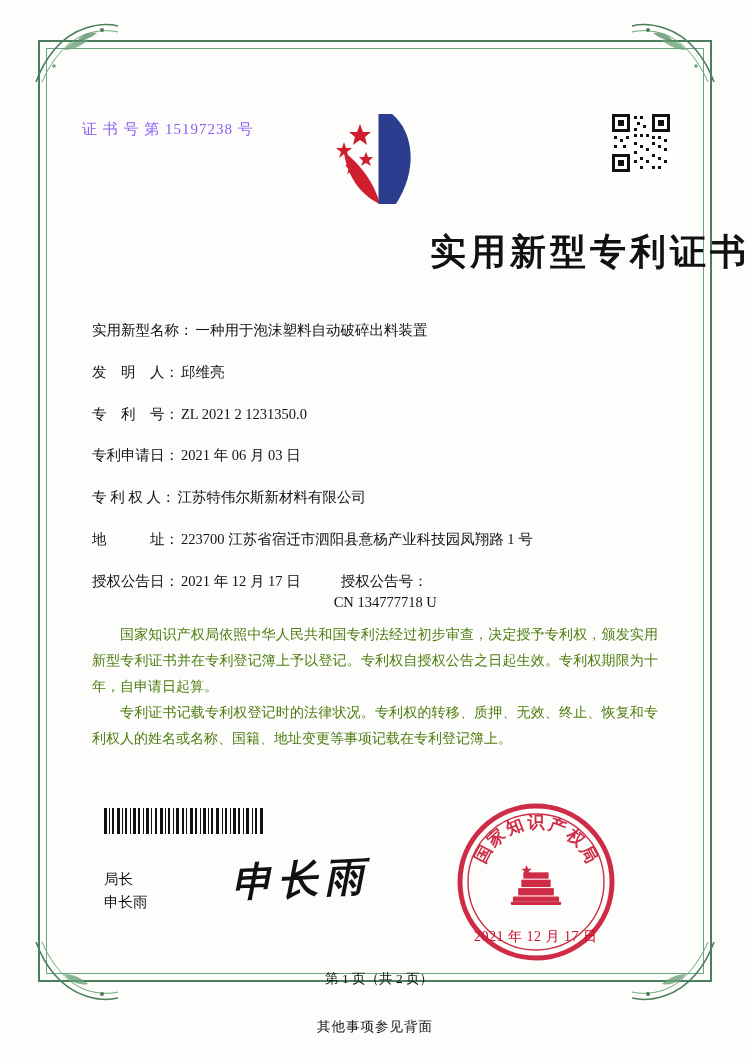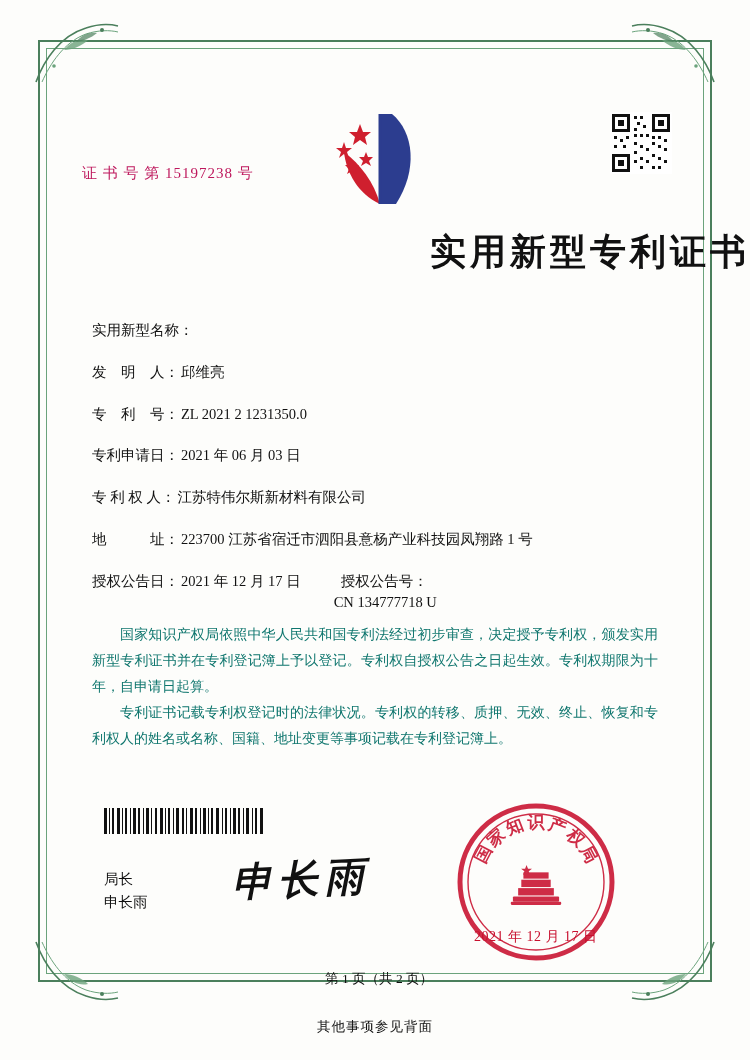--- a/index.html
+++ b/index.html
@@ -53,22 +53,21 @@
   .corner.bl { left: 34px; bottom: 56px; transform: scaleY(-1); }
   .corner.br { right: 34px; bottom: 56px; transform: scale(-1,-1); }
 
   
   .cert-number {
     position: absolute;
     left: 82px;
     top: 120px;
     font-size: 15px;
     letter-spacing: 1px;
-    color: #be185d;
-    margin-top: 44px;
+    color: #8b5cf6;
   }
   .logo {
     position: absolute;
     left: 322px;
     top: 108px;
     width: 108px;
     height: 104px;
   }
   .qr {
     position: absolute;
@@ -120,21 +119,21 @@
 
   
   .body-text {
     position: absolute;
     left: 92px;
     top: 622px;
     width: 566px;
     font-size: 14px;
     line-height: 1.85;
     text-align: justify;
-    color: #0f766e;
+    color: #4d7c0f;
   }
   .body-text p { margin: 0; text-indent: 2em; }
 
   
   .barcode {
     position: absolute;
     left: 104px;
     top: 808px;
     width: 162px;
     height: 26px;
@@ -309,20 +308,21 @@
           <rect x="13" y="33" width="3" height="3"></rect>
       </g>
     </svg>
   </div>
 
   <div class="title">实用新型专利证书</div>
 
   <div class="fields">
     <div class="row">
       <span class="label">实用新型名称：</span>
+      <span class="value">一种用于泡沫塑料自动破碎出料装置</span>
     </div>
     <div class="row">
       <span class="label">发　明　人：</span>
       <span class="value">邱维亮</span>
     </div>
     <div class="row">
       <span class="label">专　利　号：</span>
       <span class="value">ZL 2021 2 1231350.0</span>
     </div>
     <div class="row">

